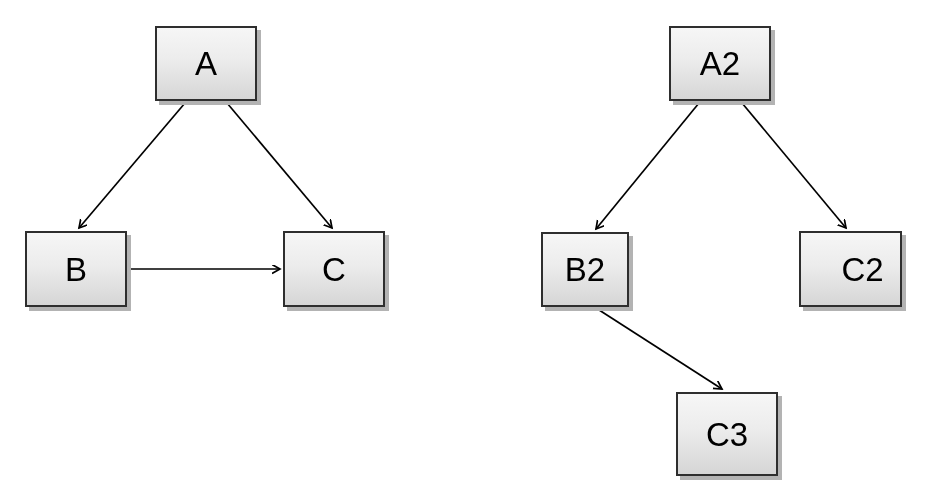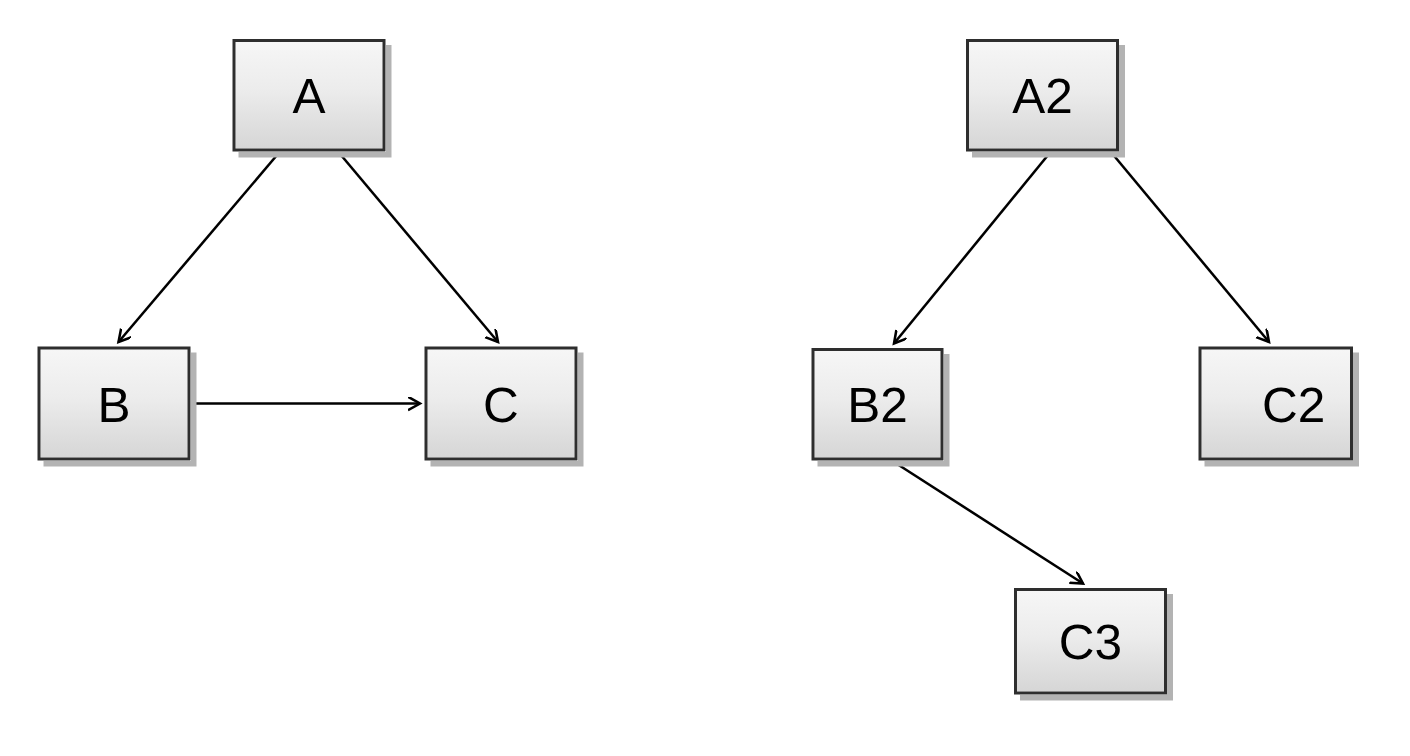--- a/index.html
+++ b/index.html
@@ -64,21 +64,21 @@
     <line class="edge-line" x1="742" y1="103" x2="846" y2="228" marker-end="url(#arrow-open)"></line>
     <line class="edge-line" x1="596" y1="308" x2="722" y2="389" marker-end="url(#arrow-open)"></line>
   </svg>
 
   <div class="node" style="left:155px; top:26px; width:102px; height:75px;">A</div>
 
   <div class="node" style="left:25px; top:231px; width:102px; height:76px;">B</div>
 
   <div class="node" style="left:283px; top:231px; width:102px; height:76px;">C</div>
 
-  <div class="node" style="left:644px; top:26px; width:102px; height:75px;">A2</div>
+  <div class="node" style="left:669px; top:26px; width:102px; height:75px;">A2</div>
 
   <div class="node" style="left:541px; top:232px; width:88px; height:75px;">B2</div>
 
   <div class="node" style="left:799px; top:231px; width:103px; height:76px;padding-left:24px;">C2</div>
 
-  <div class="node" style="left:676px; top:392px; width:102px; height:71px;">C3</div>
+  <div class="node" style="left:676px; top:392px; width:102px; height:84px;">C3</div>
 
 </div>
 
 </body></html>

